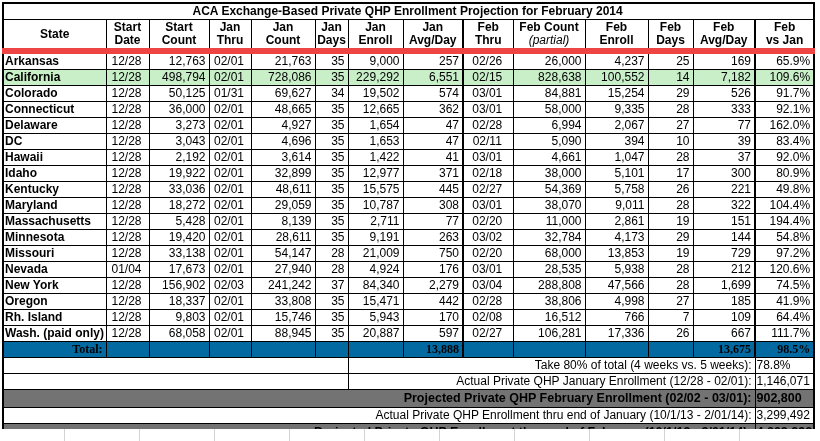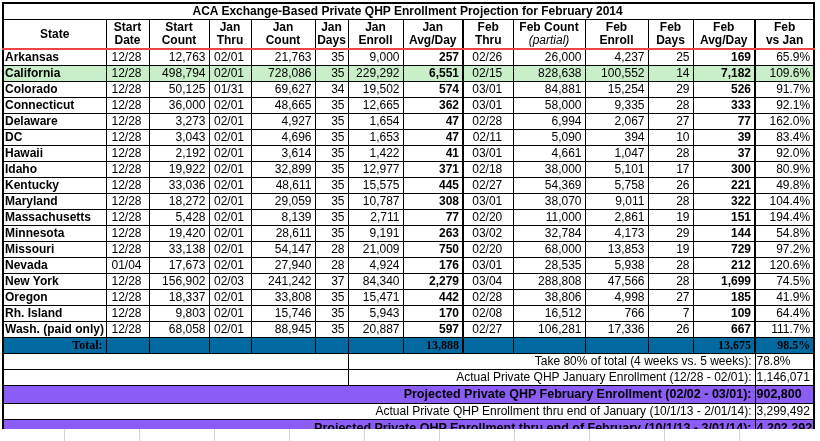--- a/index.html
+++ b/index.html
@@ -6,33 +6,33 @@
   .screen{position:relative;width:820px;height:441px;background:#ffffff;
           font-family:"Liberation Sans",sans-serif;overflow:hidden;}
   table.grid{position:absolute;left:2px;top:2px;width:812px;
              border-collapse:collapse;table-layout:fixed;
              border:2px solid #000;}
   table.grid td{border:1px solid #000;font-size:12px;line-height:13px;height:15px;
                 padding:0 3px 0 1px;overflow:hidden;white-space:nowrap;color:#000;
                 vertical-align:middle;}
   td.title{height:16px;text-align:center;font-weight:bold;font-size:13px;padding:0;}
   tr.hdr td{height:28px;text-align:center;font-weight:bold;padding:0;
-            border-bottom:2px solid #ef4444;}
+            border-bottom:6px solid #ef4444;}
   tr.hdr .it, td .it{font-style:italic;font-weight:normal;}
   .ra{text-align:right;}
   .ca{text-align:center;padding:0;}
-  .b{font-weight:bold;}
+  .b{font-weight:normal;}
   .sl2{border-left-width:2px !important;}
   tr.total td{background:#0369a1;font-weight:bold;font-family:Liberation Serif, serif;}
   tr.total td:first-child{text-align:right;}
   tr.frow td{height:15px;border-top-width:1px;}
   tr.frow:first-of-type td{border-top-width:2px;}
   td.flabel{text-align:right;padding-right:4px;font-size:12px;}
   td.fvalue{text-align:left;padding-right:2px;font-size:12px;}
-  tr.fhl td{background:#8b5cf6;font-weight:bold;height:17px;font-size:12.5px;}
+  tr.fhl td{background:#737373;font-weight:bold;height:17px;font-size:12.5px;}
   .state-cell{font-weight:bold;padding-right:4px;}
   .bottom-grid{position:absolute;left:0;top:429px;width:820px;height:12px;
                background:repeating-linear-gradient(90deg,#ffffff 0,#ffffff 74px,#d4d4d4 74px,#d4d4d4 75px);
                background-position:-10px 0;}
 </style>
 </head>
 <body>
 
 <div class="screen">
   <table class="grid">

